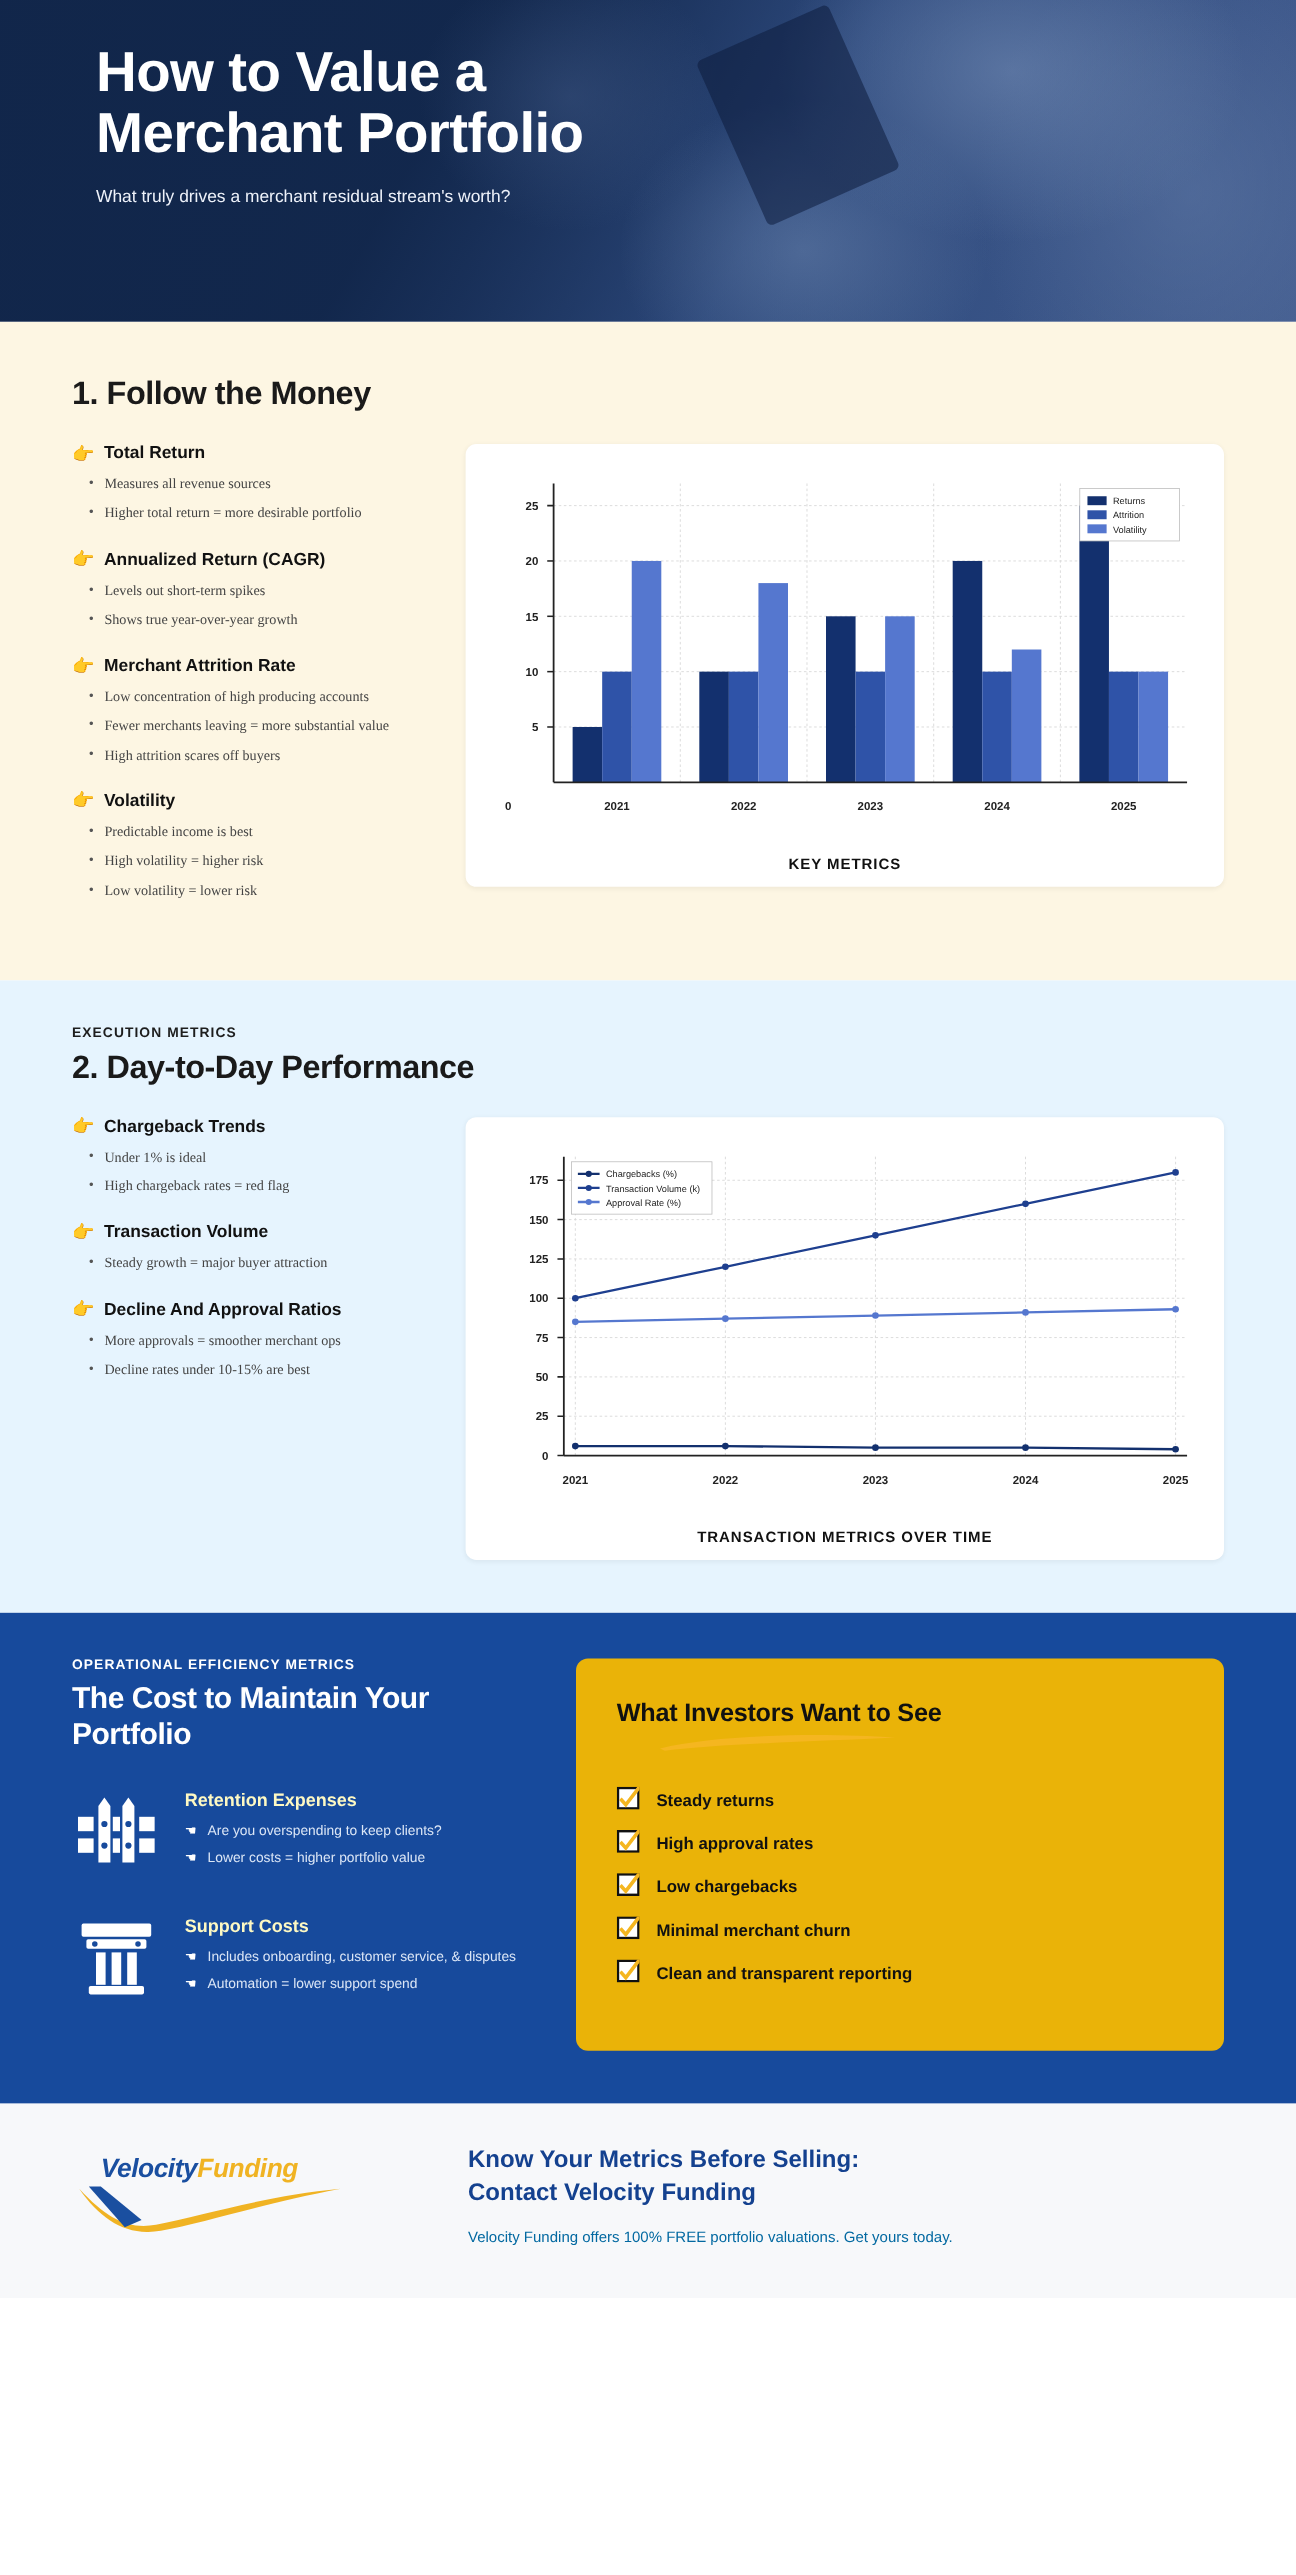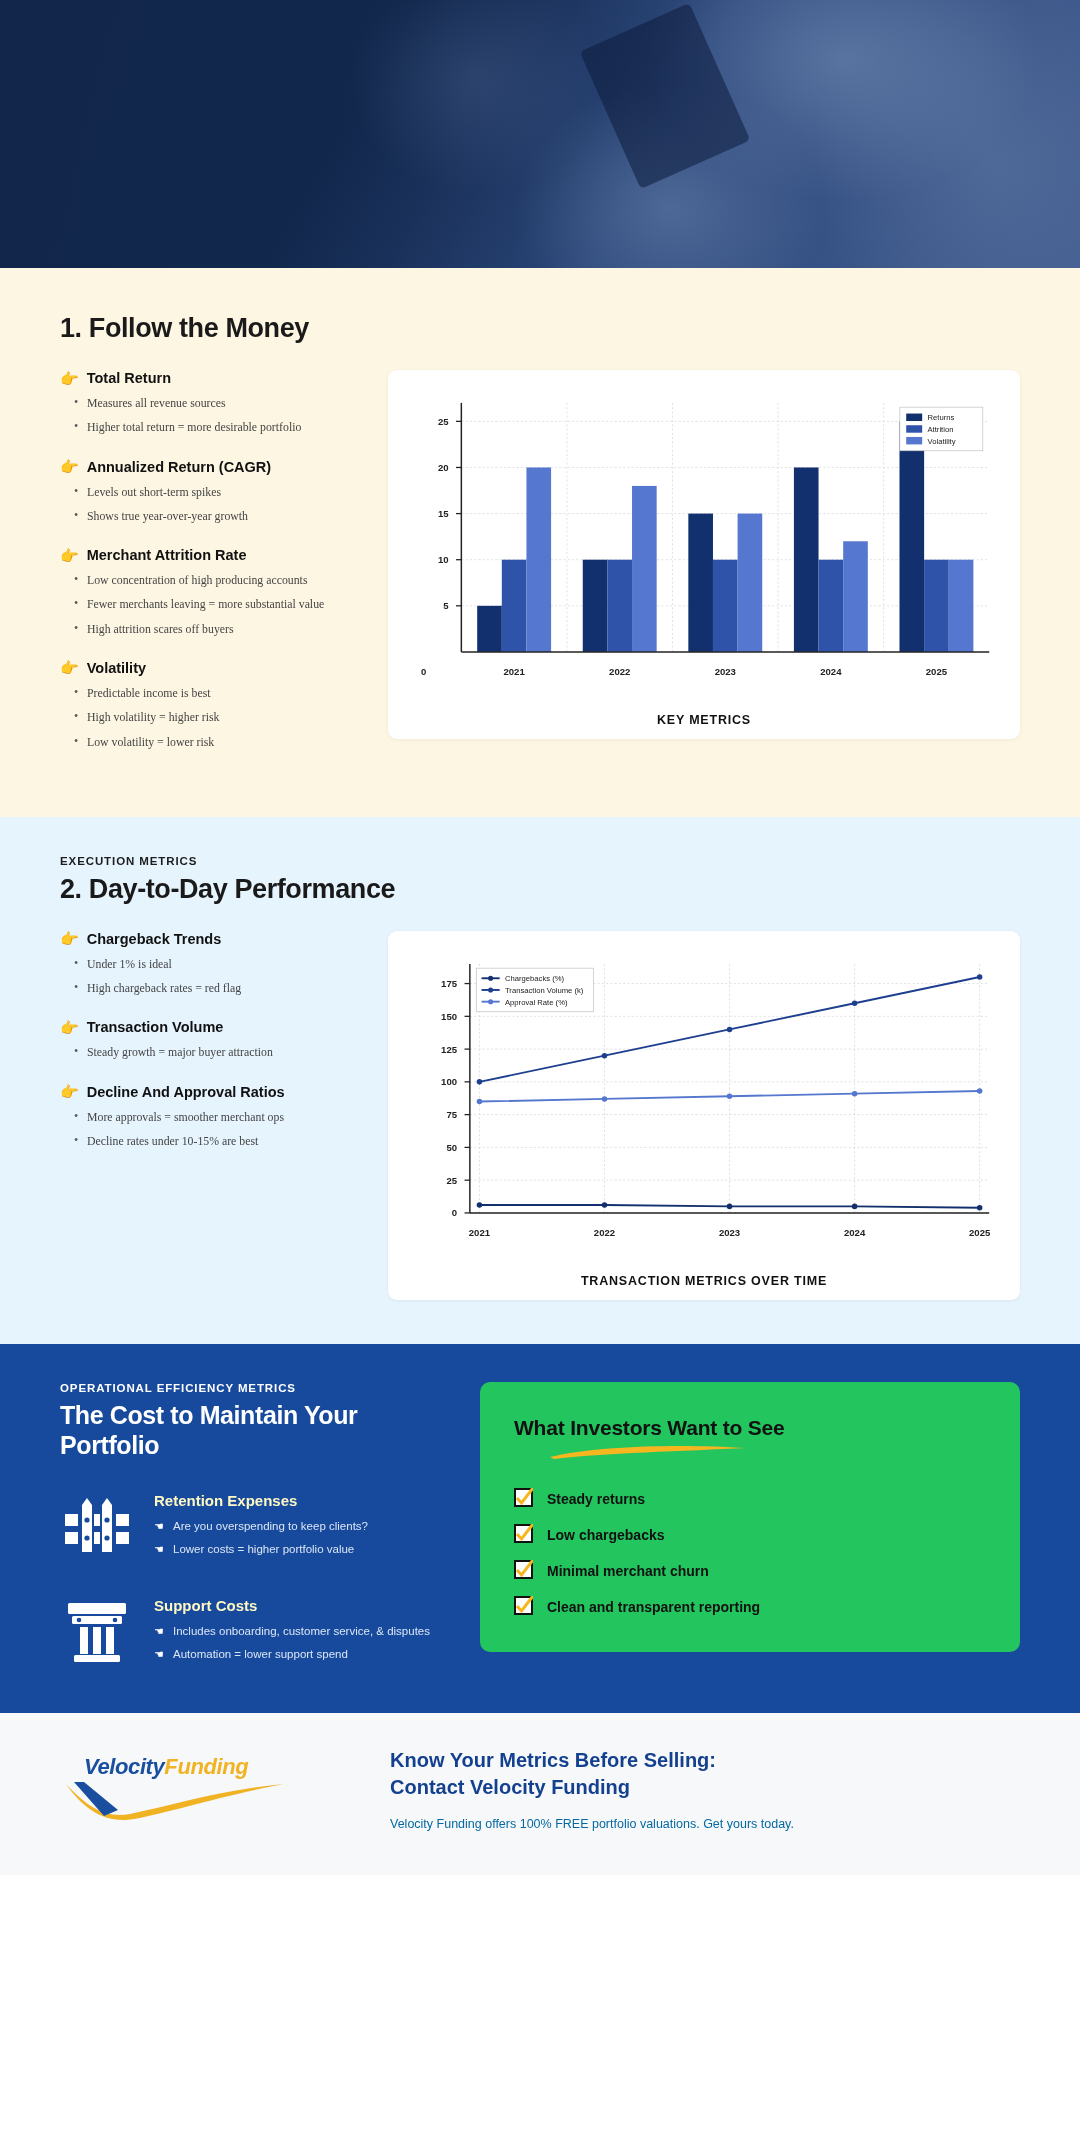--- a/index.html
+++ b/index.html
@@ -102,21 +102,21 @@
   .cost-body ul { list-style: none; }
   .cost-body li {
     font-size: 11.5px; color: #dbe6f6; line-height: 1.5; margin-bottom: 6px;
     position: relative; padding-left: 19px;
   }
   .cost-body li:before {
     content: "☚"; position: absolute; left: 0; top: 0px; color: #ffffff; font-size: 11px;
   }
 
   .investor-card {
-    flex: 1; background: #22c55e; border-radius: 10px; padding: 34px 34px 20px 34px;
+    flex: 1; background: #eab308; border-radius: 10px; padding: 34px 34px 40px 34px;
     color: #111;
   }
   .investor-card h3 { font-size: 21px; font-weight: 700; letter-spacing: -0.2px; }
   .underline-swoosh { margin: 4px 0 24px 34px; }
   .check-list { list-style: none; }
   .check-list li {
     display: flex; align-items: center; gap: 14px;
     font-size: 14px; font-weight: 600; color: #111; margin-bottom: 14px;
   }
   .cbox { flex: 0 0 19px; }
@@ -128,20 +128,27 @@
   .logo-velocity { color: #1a4fa0; }
   .logo-funding { color: #f0b323; }
   .foot-body h4 { font-size: 20px; font-weight: 700; color: #14418f; line-height: 1.35; }
   .foot-body p { font-size: 12.5px; color: #0369a1; margin-top: 16px; }
 </style>
 </head>
 <body>
 
 <header class="hero">
   <div class="hero-photo"></div>
+  <div class="hero-inner">
+    <h1>
+      <span>How to Value a</span><br>
+      <span>Merchant Portfolio</span>
+    </h1>
+    <div class="hero-sub">What truly drives a merchant residual stream's worth?</div>
+  </div>
 </header>
 
 <section class="section sec-cream">
   <div class="sec-title">1. Follow the Money</div>
 
   <div class="two-col">
     <div class="col-left">
 
       <div class="metric">
         <div class="metric-head">
@@ -441,20 +448,29 @@
           </span>
           <span>Steady returns</span>
         </li>
         <li>
           <span class="cbox">
             <svg width="19" height="19" viewBox="0 0 19 19" aria-hidden="true">
               <rect x="1" y="1" width="17" height="17" fill="#fff" stroke="#111" stroke-width="2"></rect>
               <path d="M3 10 L7.5 15 L19 0" fill="none" stroke="#f5b620" stroke-width="3"></path>
             </svg>
           </span>
+          <span>High approval rates</span>
+        </li>
+        <li>
+          <span class="cbox">
+            <svg width="19" height="19" viewBox="0 0 19 19" aria-hidden="true">
+              <rect x="1" y="1" width="17" height="17" fill="#fff" stroke="#111" stroke-width="2"></rect>
+              <path d="M3 10 L7.5 15 L19 0" fill="none" stroke="#f5b620" stroke-width="3"></path>
+            </svg>
+          </span>
           <span>Low chargebacks</span>
         </li>
         <li>
           <span class="cbox">
             <svg width="19" height="19" viewBox="0 0 19 19" aria-hidden="true">
               <rect x="1" y="1" width="17" height="17" fill="#fff" stroke="#111" stroke-width="2"></rect>
               <path d="M3 10 L7.5 15 L19 0" fill="none" stroke="#f5b620" stroke-width="3"></path>
             </svg>
           </span>
           <span>Minimal merchant churn</span>

